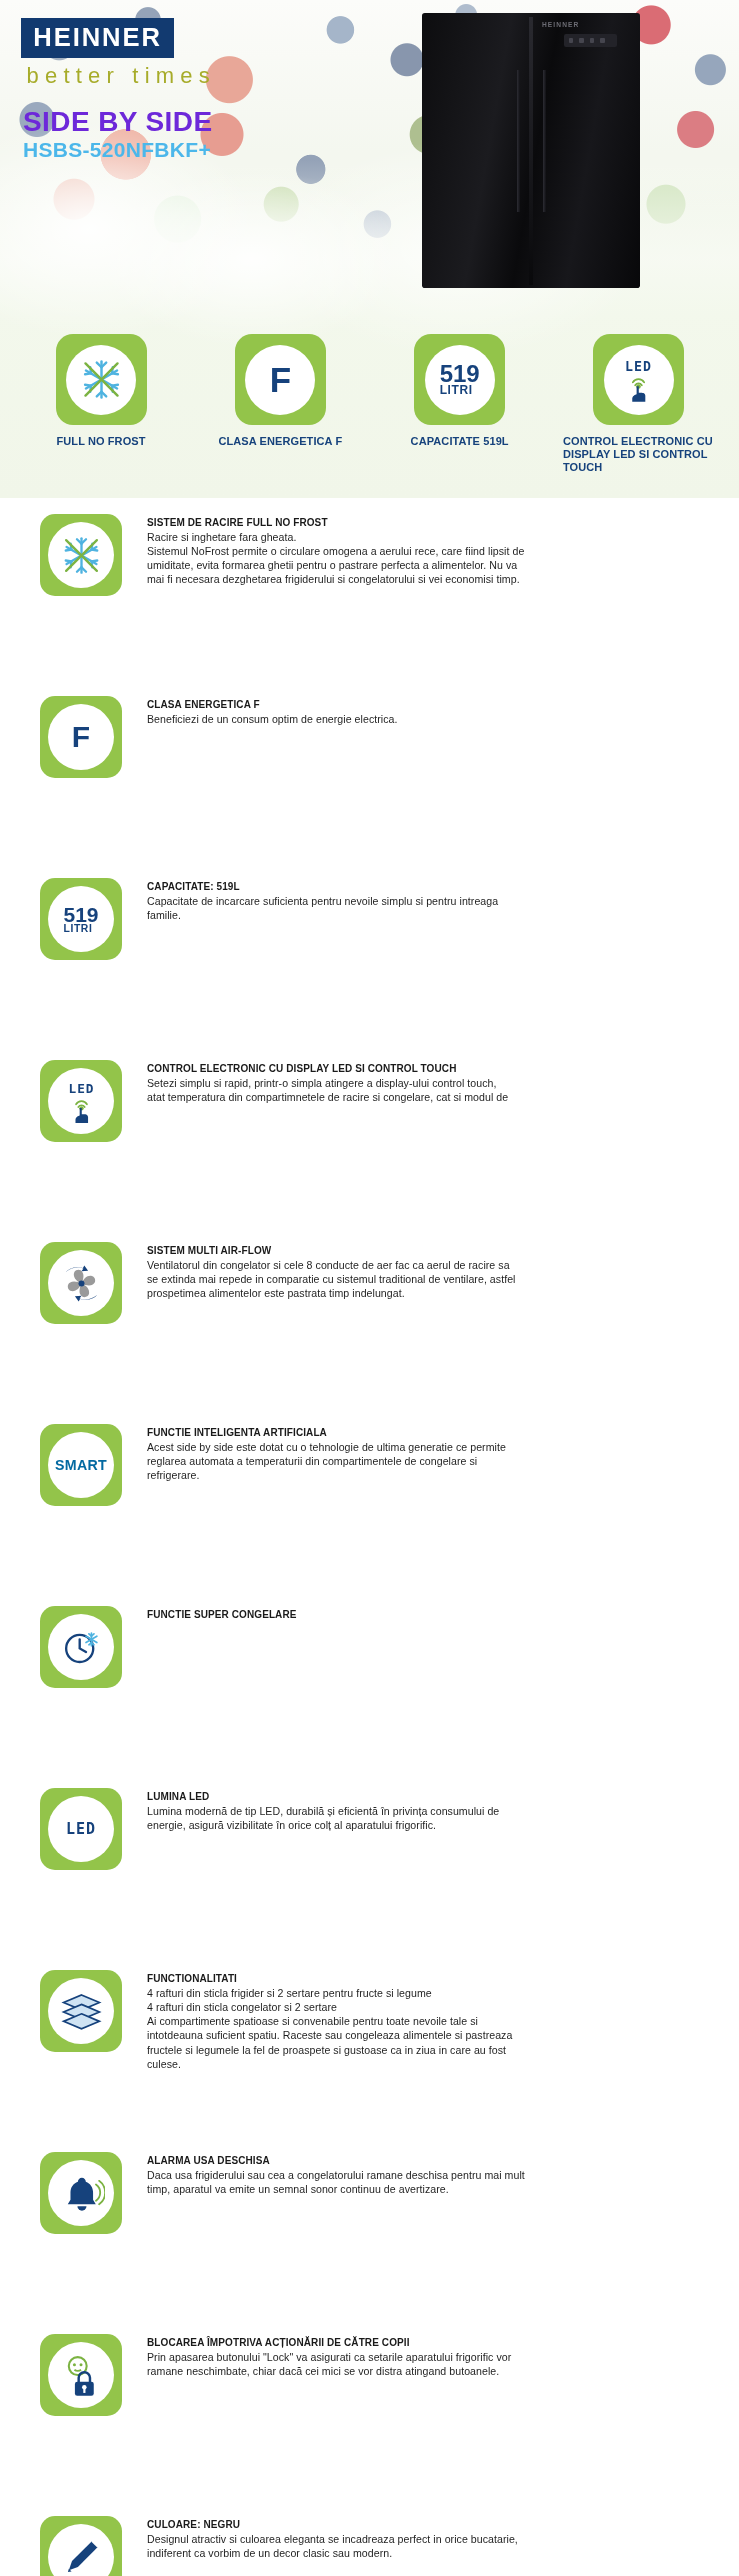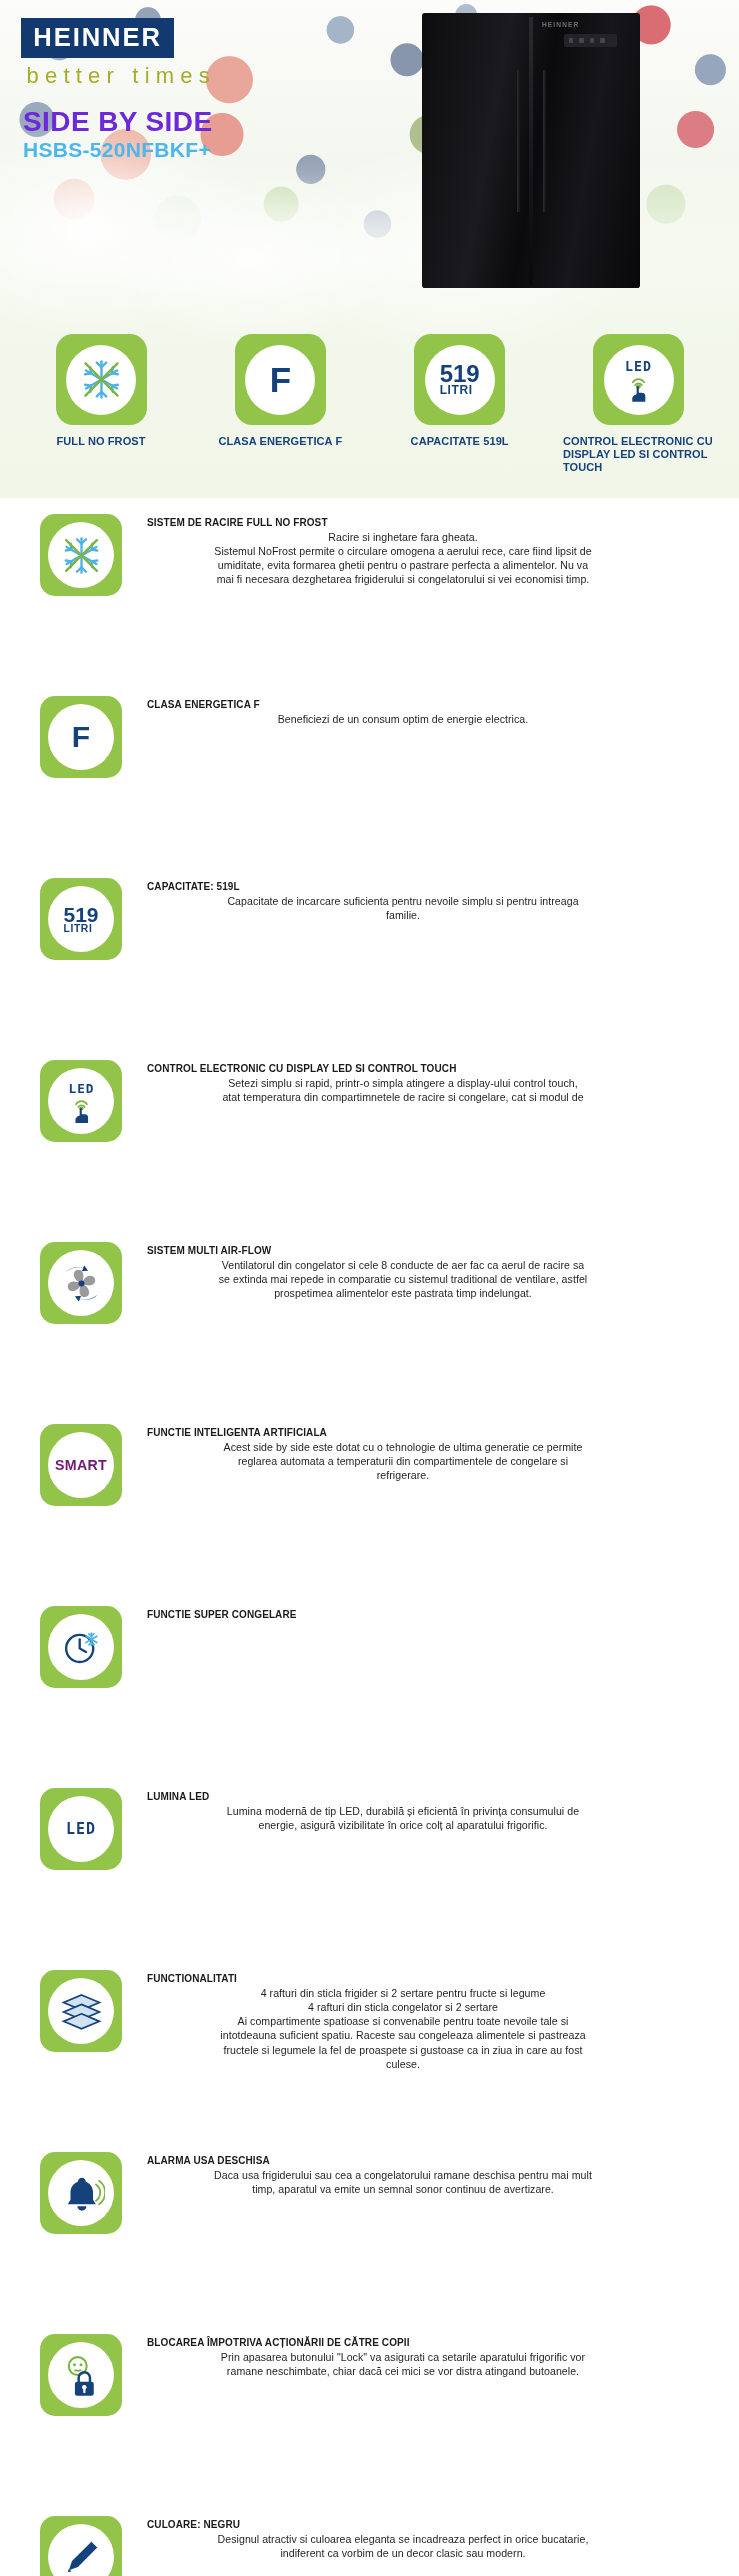--- a/index.html
+++ b/index.html
@@ -260,26 +260,25 @@
     letter-spacing: 0.1px;
     line-height: 1.3;
     margin-bottom: 0.9px;
   }
   .feat-desc {
     color: #1f1f1f;
     font-size: 10.6px;
     line-height: 1.34;
     letter-spacing: 0.05px;
     white-space: pre-line;
-    text-align: center;
   }
 
   
   .g-smart {
-    color: #701a75;
+    color: #0369a1;
     font-size: 14.2px;
     font-weight: bold;
     letter-spacing: 0.3px;
   }
   .g-led {
     color: #16427c;
     font-size: 15px;
     font-weight: bold;
     letter-spacing: 0.9px;
     font-family: "DejaVu Sans Mono", monospace;

